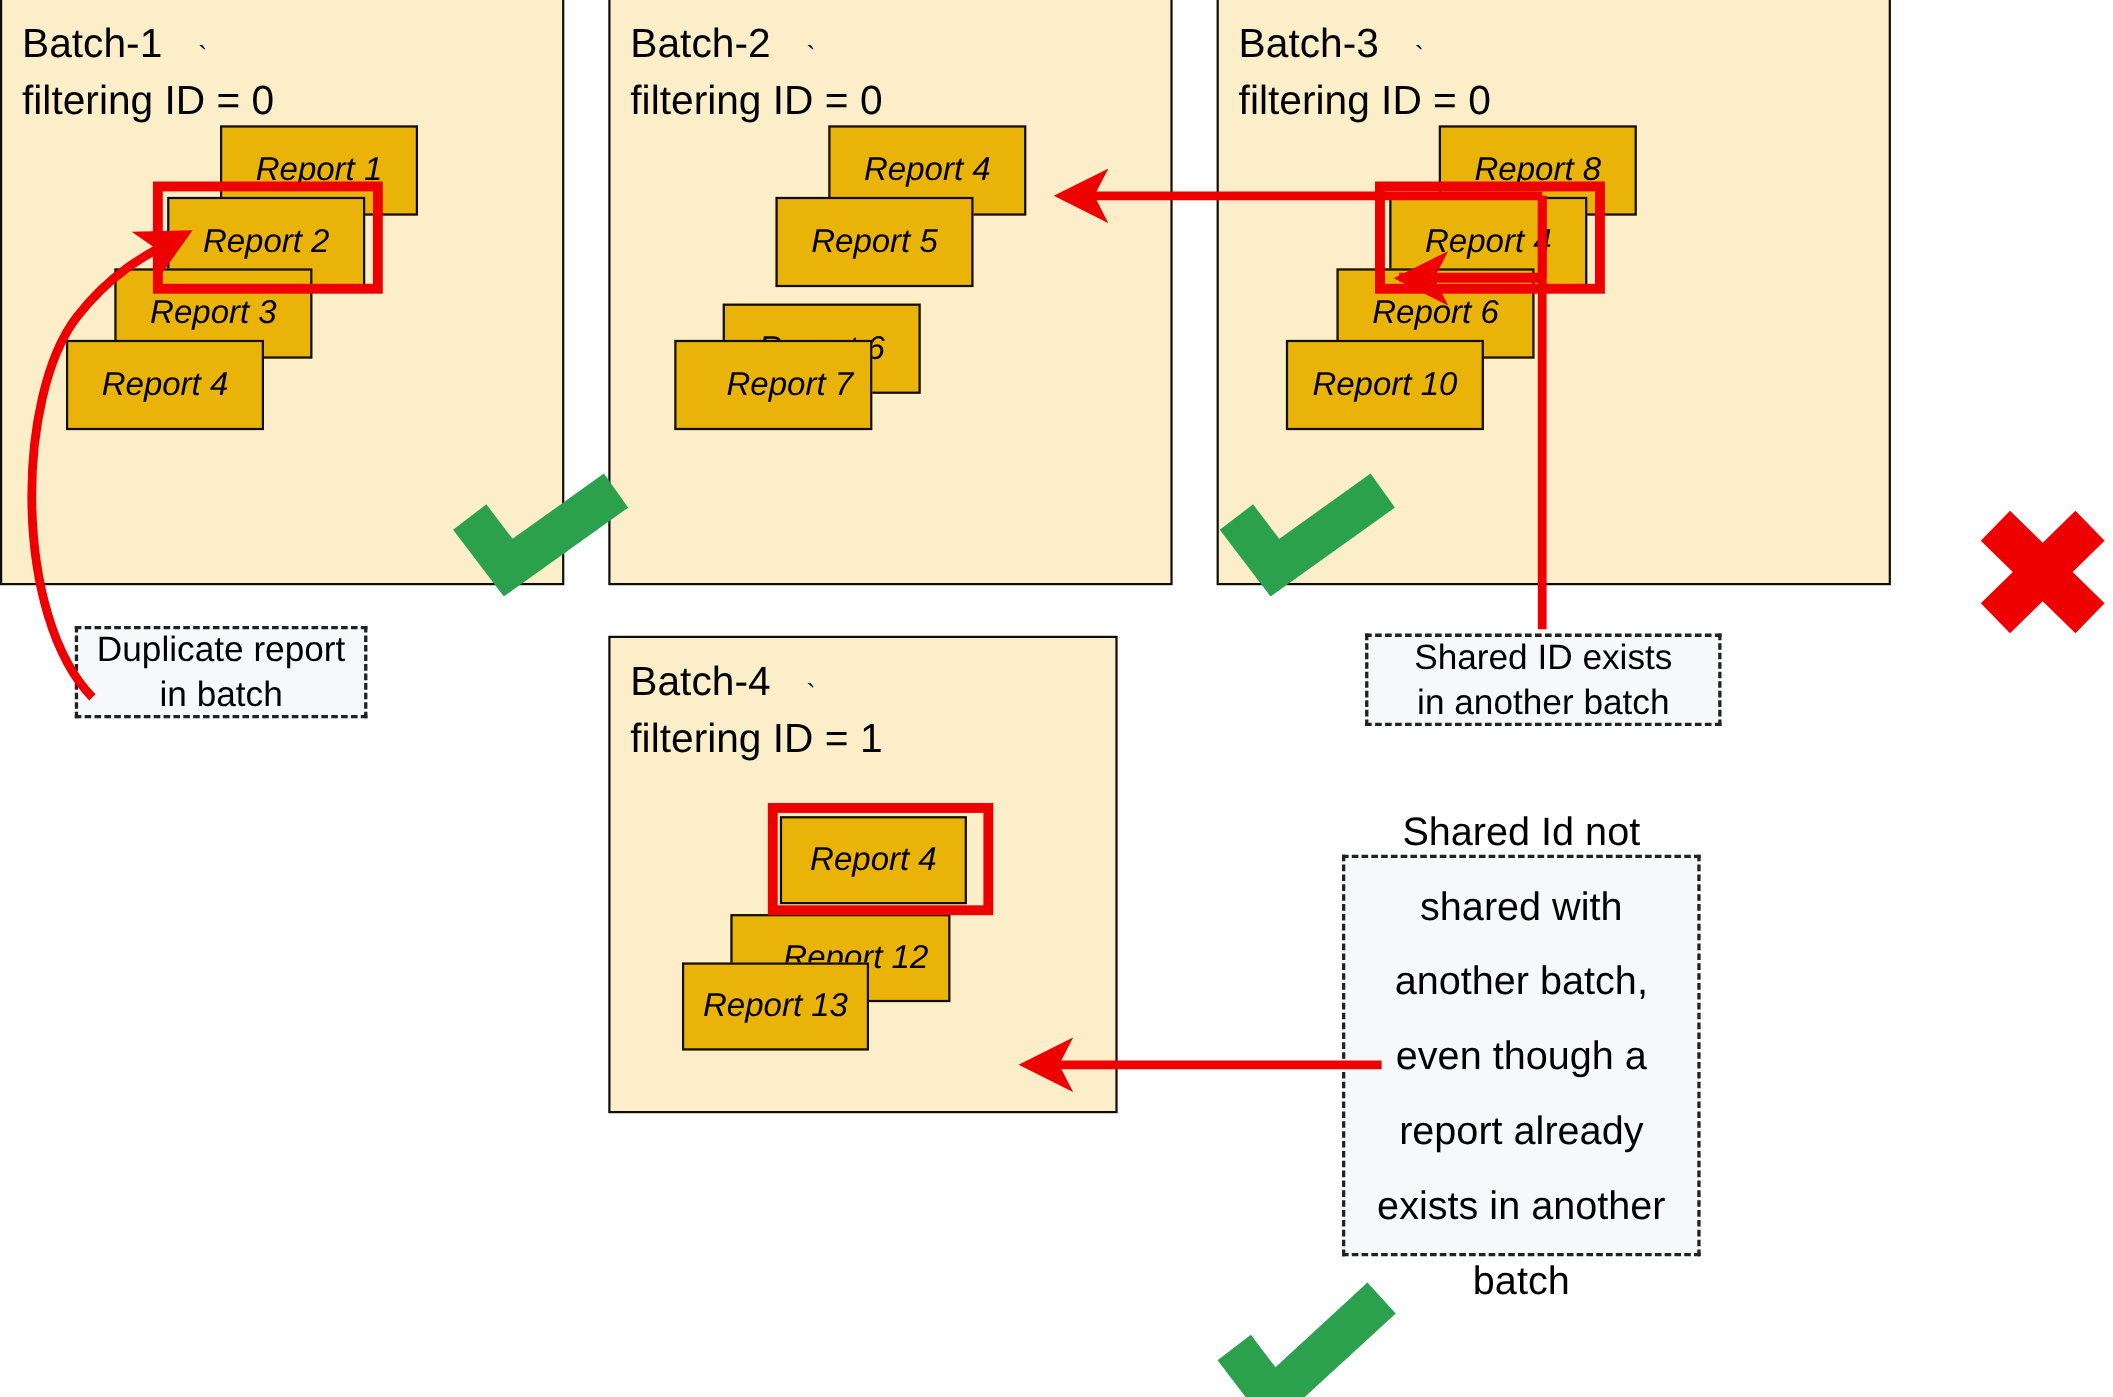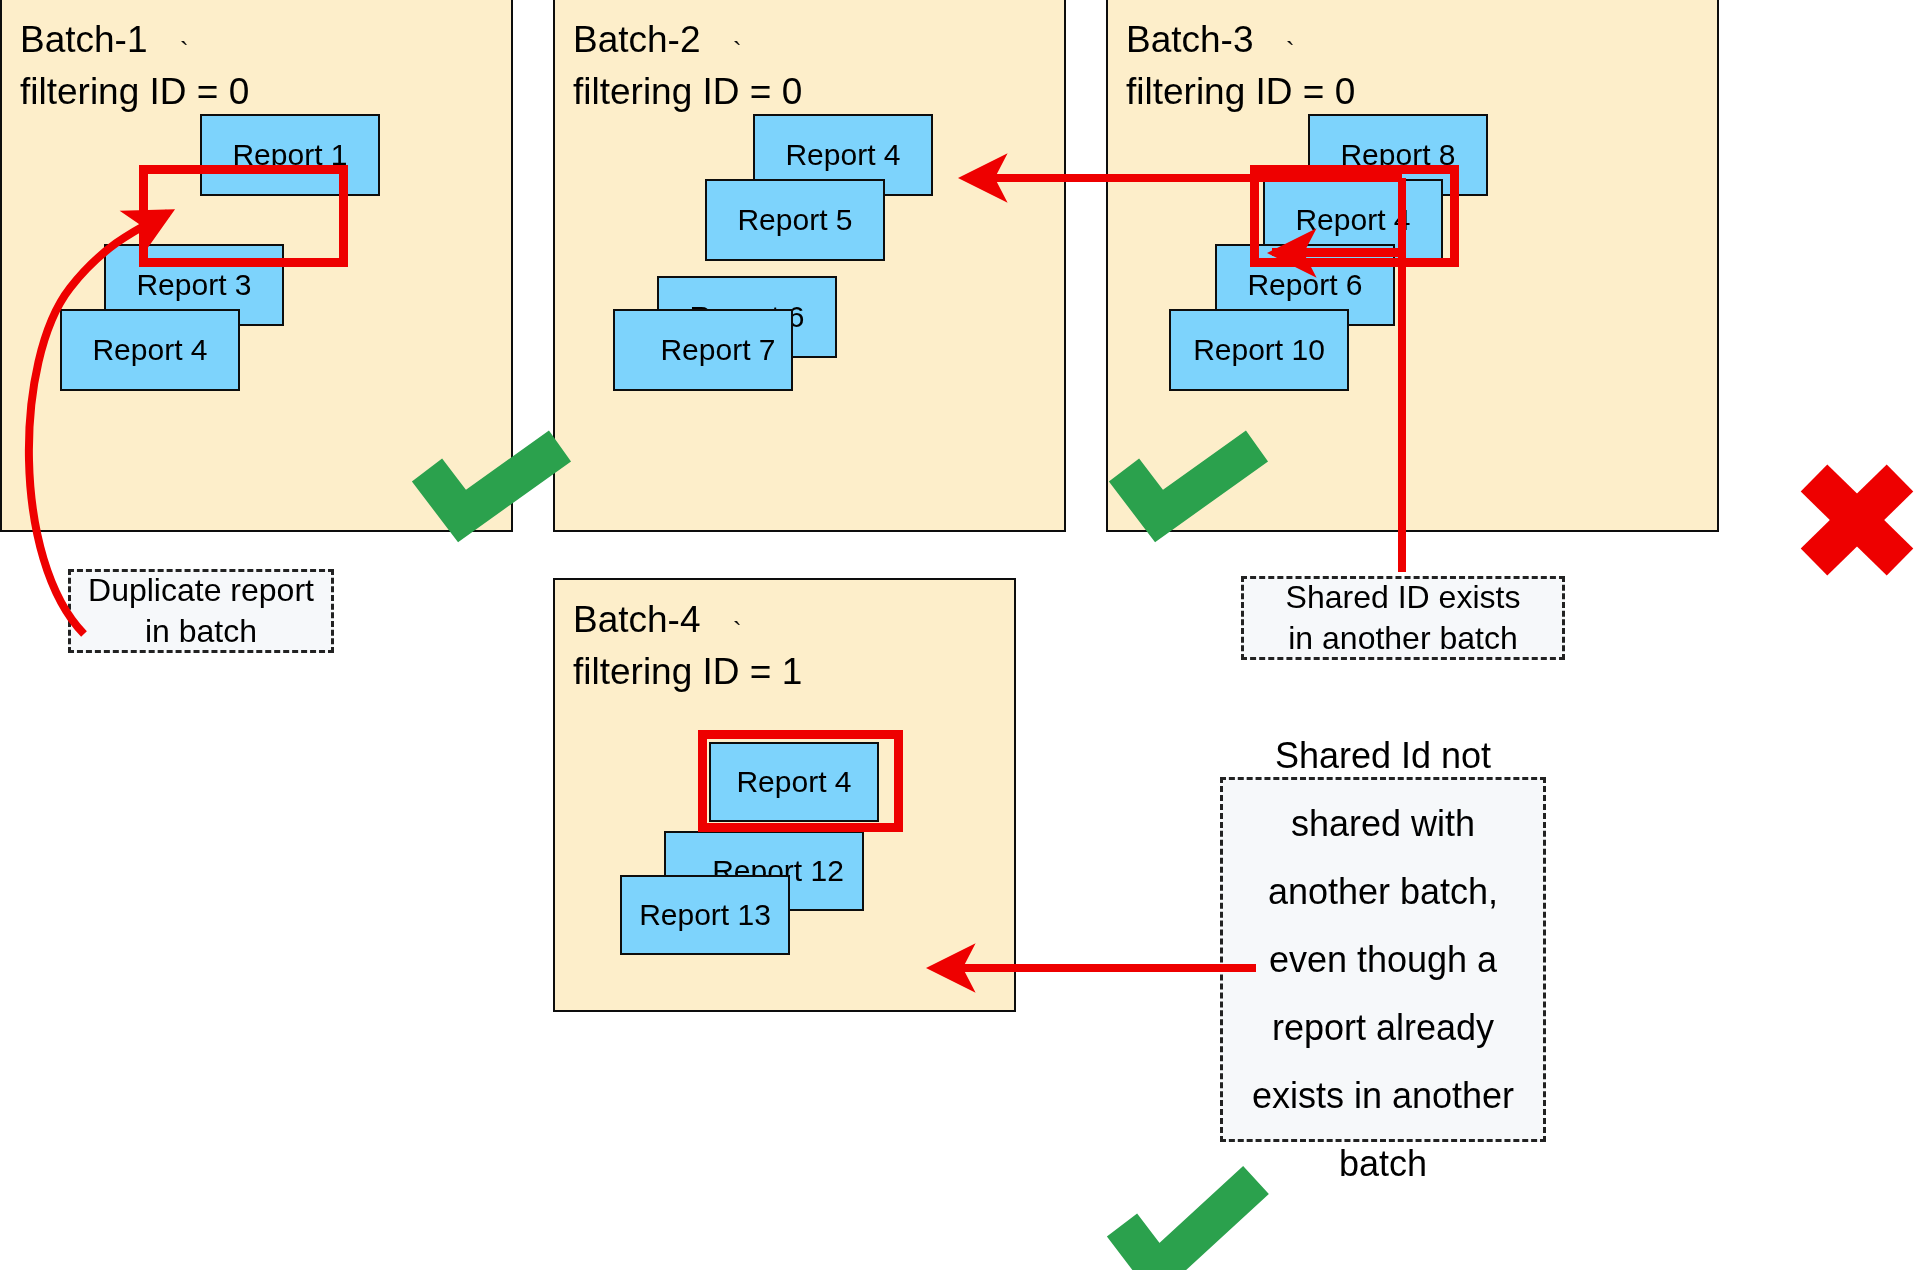--- a/index.html
+++ b/index.html
@@ -6,22 +6,22 @@
   body{width:1921px;height:1270px;position:relative;overflow:hidden;
        font-family:"Liberation Sans","DejaVu Sans",sans-serif;color:#000;}
   .stage{position:absolute;left:0;top:0;width:1921px;height:1270px;}
 
   
   .batch{position:absolute;background:#fdeeca;border:2px solid #0d0d0d;box-sizing:border-box;}
   .batch-title{position:absolute;left:18px;top:14px;font-size:37px;line-height:52px;
                white-space:pre-line;letter-spacing:0px;}
 
   
-  .report{position:absolute;background:#7dd3fc;border:2px solid #0d0d0d;box-sizing:border-box;
-          display:flex;align-items:center;justify-content:center;font-size:30px;}
+  .report{position:absolute;background:#eab308;border:2px solid #0d0d0d;box-sizing:border-box;
+          display:flex;align-items:center;justify-content:center;font-size:30px;font-style:italic;}
   .report span{pointer-events:none;}
 
   
   .hl{position:absolute;border:9px solid #ee0000;box-sizing:border-box;background:transparent;}
 
   
   .callout{position:absolute;background:#f6f8fa;border:3px dashed #222;box-sizing:border-box;
            display:flex;align-items:center;justify-content:center;text-align:center;
            font-size:32px;line-height:41px;white-space:pre-line;padding:6px 8px;}
 
@@ -36,20 +36,23 @@
 
 <div class="stage">
 
   <div class="batch" style="left:0px;top:-2px;width:513px;height:534px;">
     <div class="batch-title">Batch-1
 filtering ID = 0</div>
     <div class="tickmark" style="left:178px;top:36px;">`</div>
   </div>
   <div class="report" style="left:200px;top:114px;width:180px;height:82px;">
     <span>Report 1</span>
+  </div>
+  <div class="report" style="left:152px;top:179px;width:180px;height:82px;">
+    <span>Report 2</span>
   </div>
   <div class="report" style="left:104px;top:244px;width:180px;height:82px;">
     <span>Report 3</span>
   </div>
   <div class="report" style="left:60px;top:309px;width:180px;height:82px;">
     <span>Report 4</span>
   </div>
   <div class="hl" style="left:139px;top:165px;width:209px;height:102px;"></div>
 
   <div class="batch" style="left:553px;top:-2px;width:513px;height:534px;">

